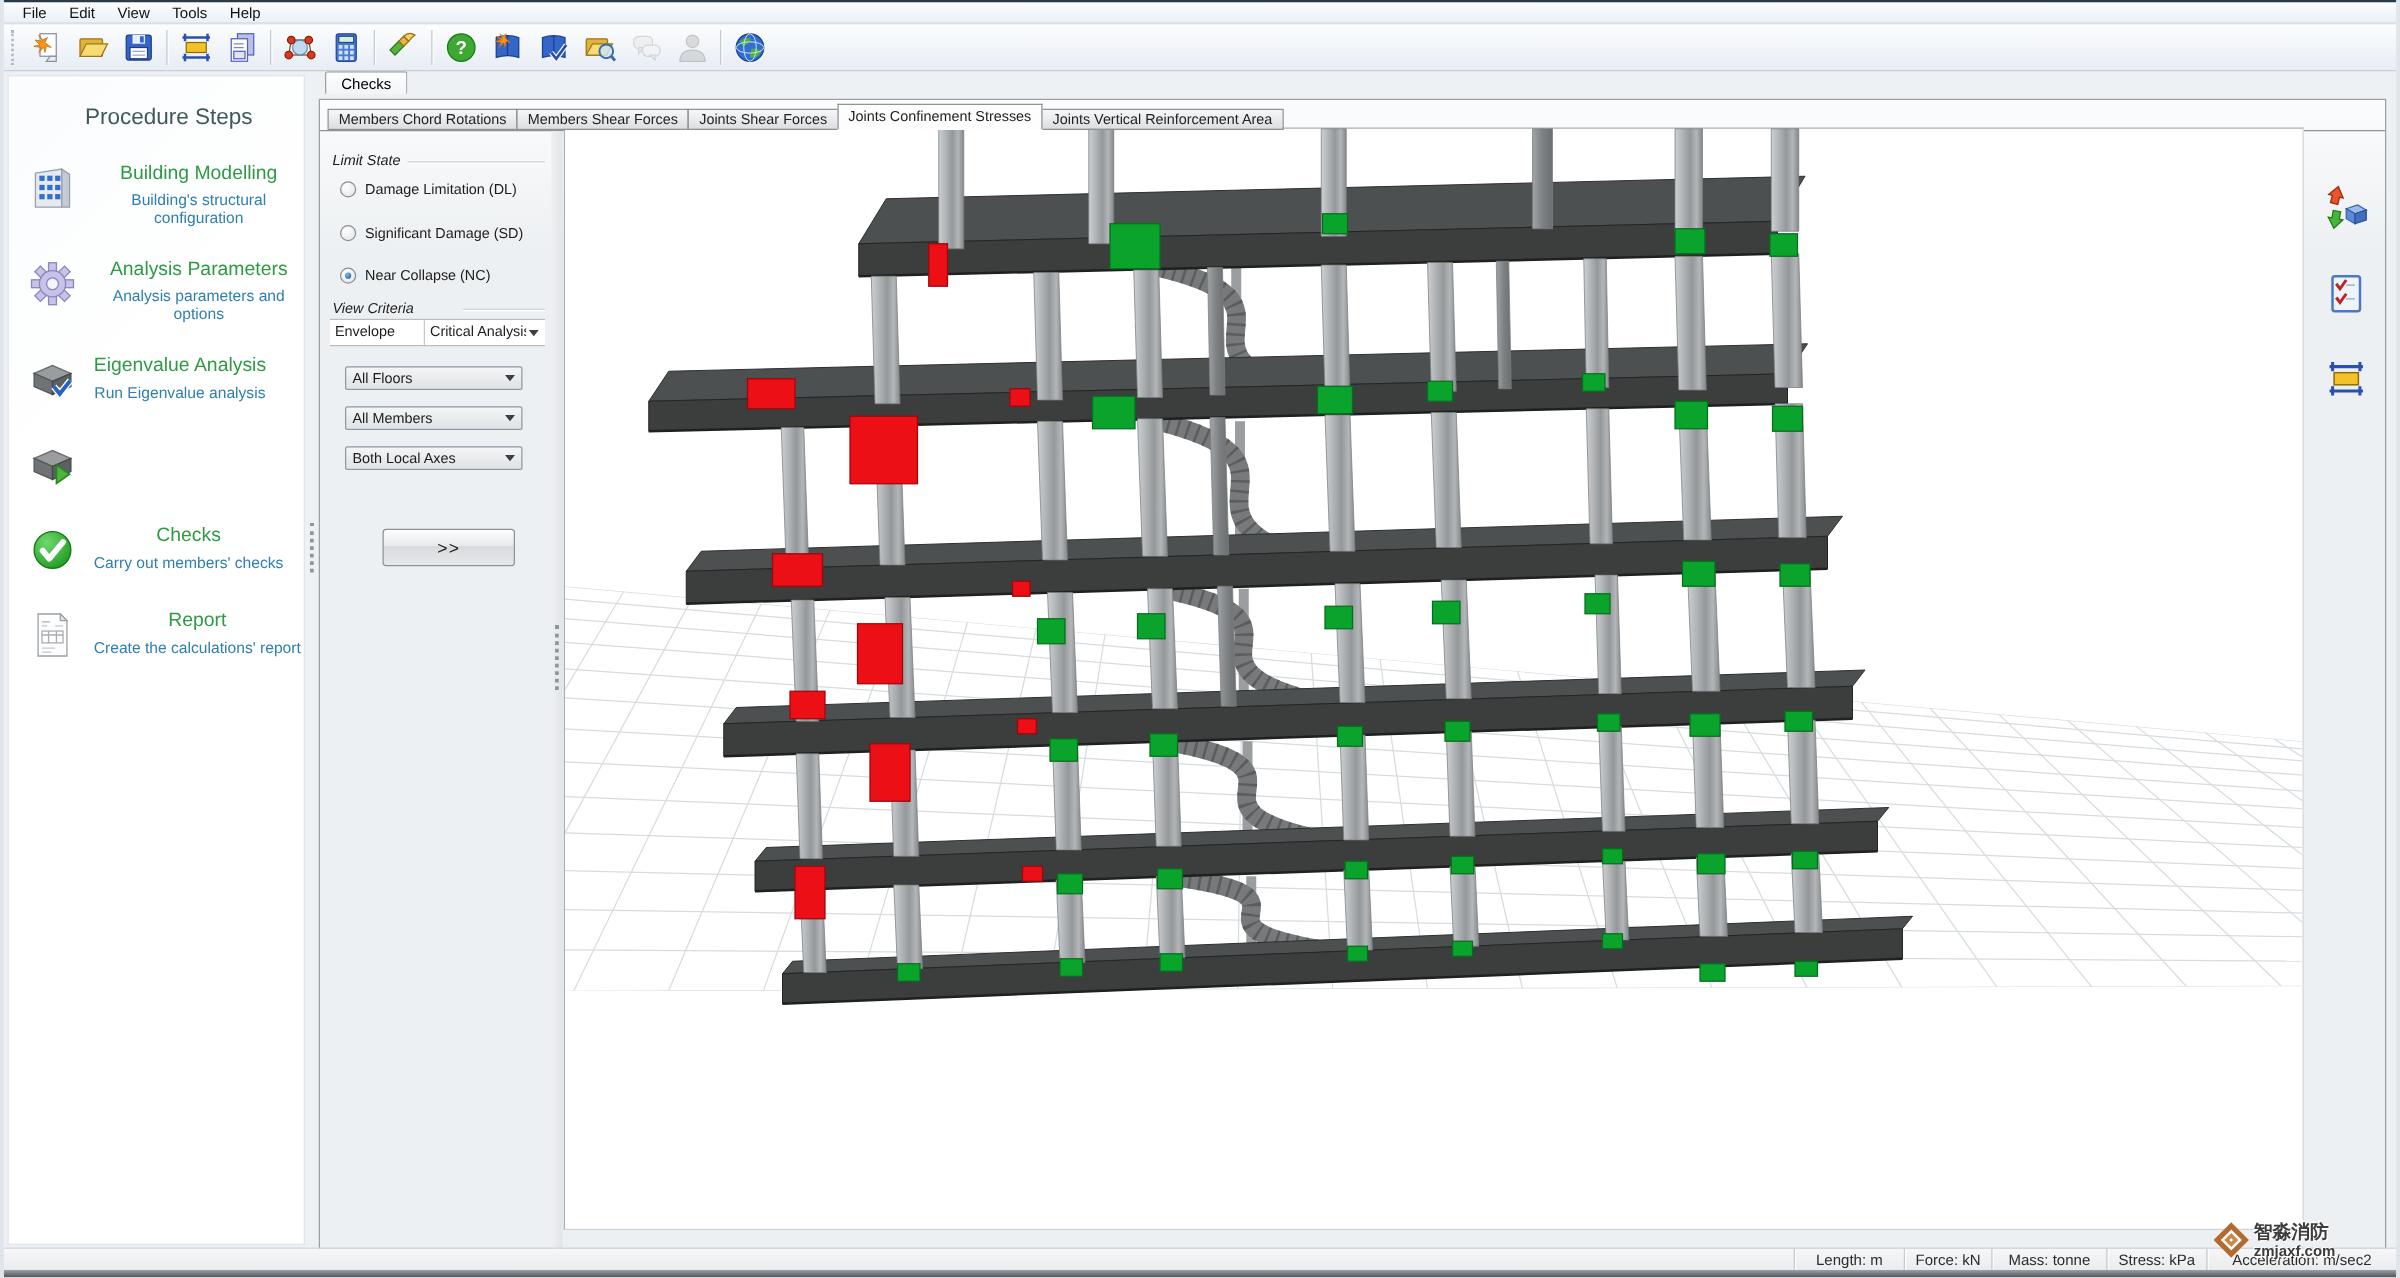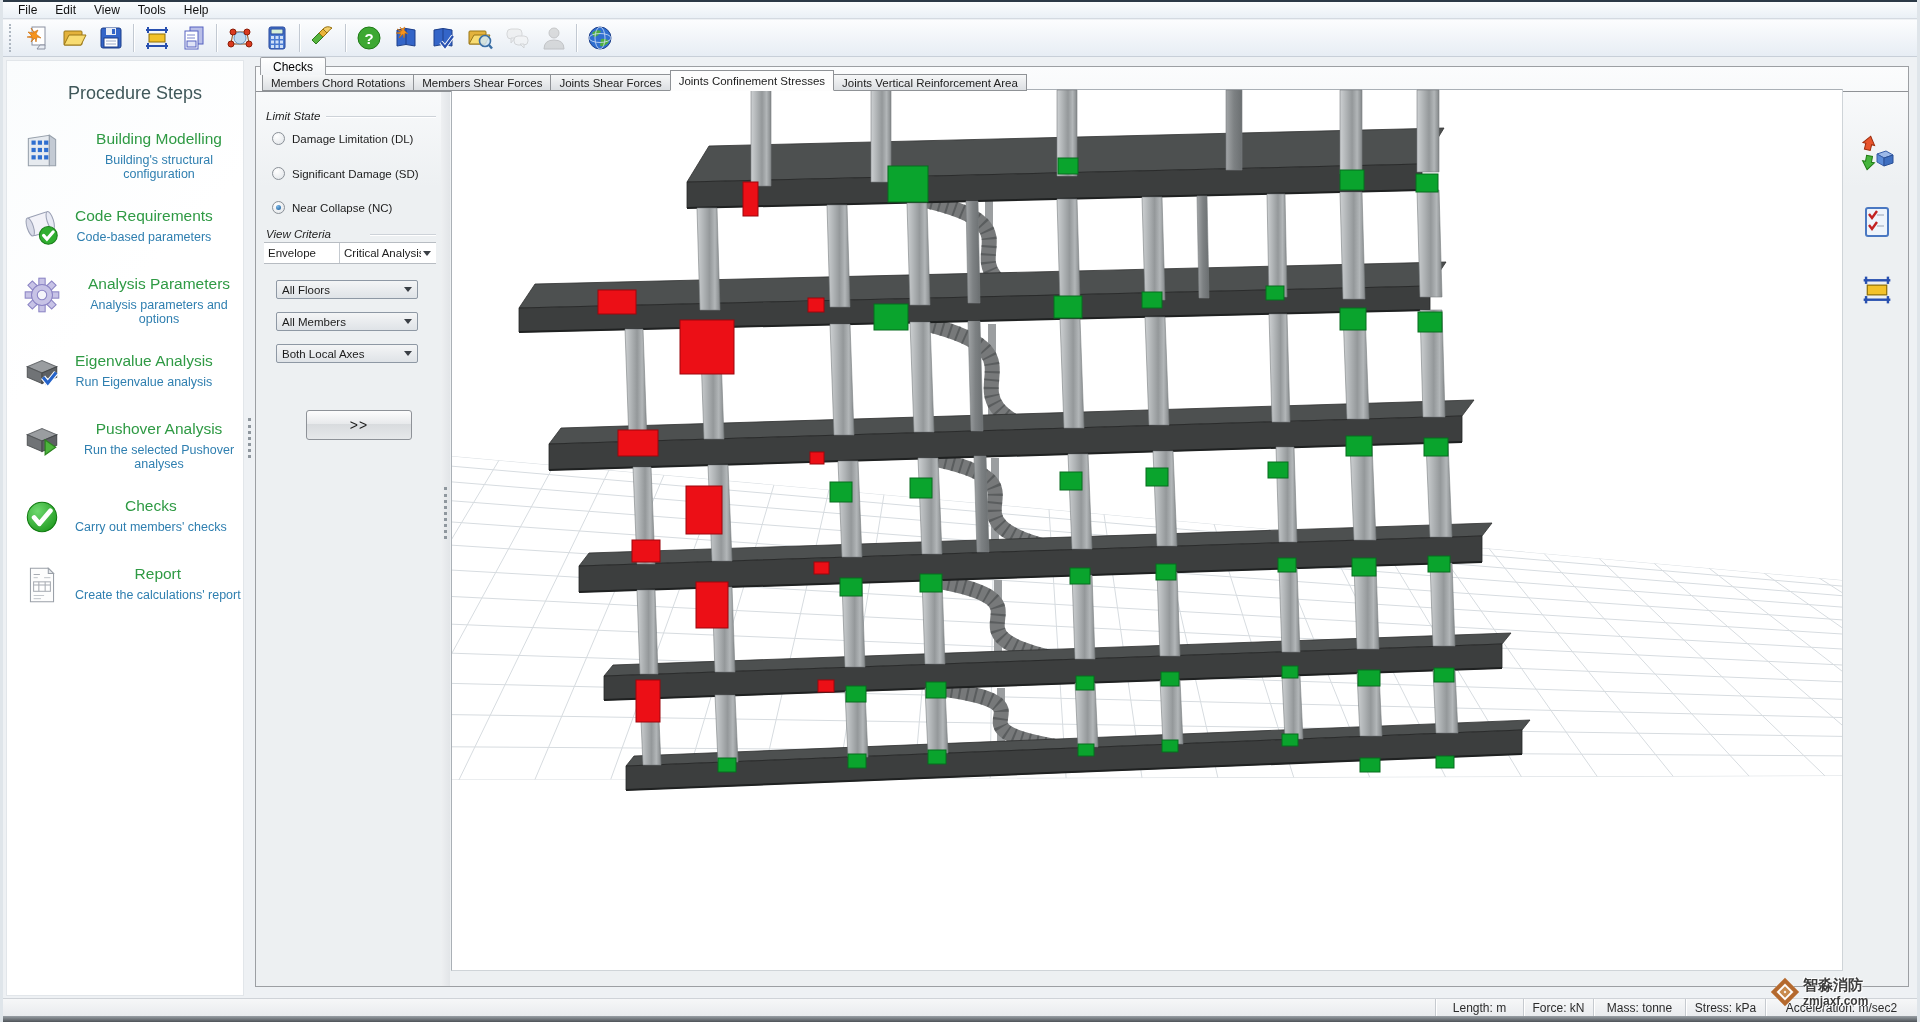--- a/index.html
+++ b/index.html
@@ -18,21 +18,21 @@
   #sidebar{position:absolute;left:3px;top:60px;width:238px;height:936px;background:linear-gradient(135deg,#fafcfd 0%,#ffffff 30%);border:1px solid #e2e6ea;text-align:center;}
   #sidebar-title{font-size:18px;color:#40585a;padding:22px 0 0 20px;}
   .proc-item{display:flex;align-items:flex-start;margin:0 0 0 12px;padding-top:24px;cursor:pointer;}
   .proc-icon{width:46px;height:44px;flex:0 0 46px;display:flex;align-items:center;justify-content:center;}
   .proc-text{margin-left:10px;padding-top:2px;}
   .proc-title{font-size:15.5px;color:var(--step-green);}
   .proc-sub{font-size:12.5px;color:var(--step-blue);margin-top:5px;}
   
   #main{position:absolute;left:252px;top:57px;width:1656px;height:941px;}
   #tab-checks{position:absolute;left:5px;top:0;height:18px;padding:2px 12px 0 12px;font-size:12px;background:linear-gradient(#ffffff,#f2f4f6);border:1px solid #9c9fa3;border-bottom:none;border-radius:2px 2px 0 0;z-index:3;}
-  #tabpage{position:absolute;left:0;top:9px;width:1654px;height:921px;border:1px solid #9c9fa3;background:linear-gradient(#fbfcfd,#edf0f2 120px);}
+  #tabpage{position:absolute;left:0;top:22px;width:1654px;height:921px;border:1px solid #9c9fa3;background:linear-gradient(#fbfcfd,#edf0f2 120px);}
   .subtabs{position:absolute;left:6px;top:4px;height:20px;display:flex;align-items:flex-end;z-index:2;}
   .subtab{font-size:11.5px;color:#222;background:linear-gradient(#f6f7f8,#dcdfe2);border:1px solid #8f9296;border-bottom:1px solid #8f9296;padding:2px 8px 3px 8px;margin-right:-1px;height:17px;white-space:nowrap;}
   .subtab.active{background:#fdfdfd;height:21px;padding-top:4px;border-bottom:1px solid #fdfdfd;position:relative;z-index:3;}
   .subtab-base{position:absolute;left:0;top:24px;width:1652px;height:1px;background:#8f9296;}
   
   #cpanel{position:absolute;left:6px;top:25px;width:178px;height:894px;font-size:11.5px;color:#1c1c1c;}
   .grp-head{display:flex;align-items:center;margin:0 4px;font-style:italic;}
   .grp-head .txt{white-space:nowrap;margin-right:6px;}
   .grp-head .rule{flex:1;height:1px;background:#cdd2d8;box-shadow:0 1px 0 #fff;}
   .radio-row{display:flex;align-items:center;margin:0 0 0 10px;cursor:pointer;}
@@ -240,37 +240,20 @@
               <rect x="22" y="25" width="4" height="4"></rect>
             </g>
           </svg>
         </div>
       <div class="proc-text">
           <div class="proc-title">Building Modelling</div>
           <div class="proc-sub">Building's structural configuration</div>
         </div>
     </div>
 
-    <div class="proc-item">
-      <div class="proc-icon">
-          <svg width="42" height="42" viewBox="0 0 40 40">
-            <g transform="rotate(-18 18 16)">
-              <rect x="8" y="8" width="20" height="18" rx="2" fill="#f2f2f8" stroke="#9aa0b4"></rect>
-              <ellipse cx="8" cy="17" rx="3" ry="9" fill="#d9dbe8" stroke="#9aa0b4"></ellipse>
-              <ellipse cx="28" cy="17" rx="3" ry="9" fill="#e8eaf4" stroke="#9aa0b4"></ellipse>
-            </g>
-            <circle cx="26" cy="28" r="8.5" fill="#2fae2f" stroke="#1c7f1c"></circle>
-            <path d="M21.5 28 l3.2 3.6 l6 -7" fill="none" stroke="#fff" stroke-width="3" stroke-linecap="round"></path>
-          </svg>
-        </div>
-      <div class="proc-text">
-          <div class="proc-title">Code Requirements</div>
-          <div class="proc-sub">Code-based parameters</div>
-        </div>
-    </div>
 
     <div class="proc-item">
       <div class="proc-icon">
           <svg width="42" height="42" viewBox="0 0 40 40">
             <g fill="#c7c3e6" stroke="#8b84c4">
               <rect x="17" y="4" width="6" height="7" transform="rotate(0 20 20)"></rect>
               <rect x="17" y="4" width="6" height="7" transform="rotate(45 20 20)"></rect>
               <rect x="17" y="4" width="6" height="7" transform="rotate(90 20 20)"></rect>
               <rect x="17" y="4" width="6" height="7" transform="rotate(135 20 20)"></rect>
               <rect x="17" y="4" width="6" height="7" transform="rotate(180 20 20)"></rect>
@@ -306,24 +289,20 @@
     </div>
 
     <div class="proc-item">
       <div class="proc-icon">
           <svg width="42" height="42" viewBox="0 0 40 40">
             <polygon points="6,15 20,9 34,15 20,21" fill="#9a9da0" stroke="#6a6d70"></polygon>
             <polygon points="6,15 20,21 20,31 6,25" fill="#707376" stroke="#55585a"></polygon>
             <polygon points="20,21 34,15 34,25 20,31" fill="#5d6063" stroke="#45484a"></polygon>
             <polygon points="23,20 23,34 33,27" fill="#4db53c" stroke="#2c8420" stroke-width="1.2"></polygon>
           </svg>
-        </div>
-      <div class="proc-text">
-          <div class="proc-title">Pushover Analysis</div>
-          <div class="proc-sub">Run the selected Pushover analyses</div>
         </div>
     </div>
 
     <div class="proc-item">
       <div class="proc-icon">
           <svg width="42" height="42" viewBox="0 0 40 40">
             <defs>
               <radialGradient id="gchk" cx="0.35" cy="0.3" r="0.9">
                 <stop offset="0" stop-color="#6fd96f"></stop>
                 <stop offset="1" stop-color="#149114"></stop>

